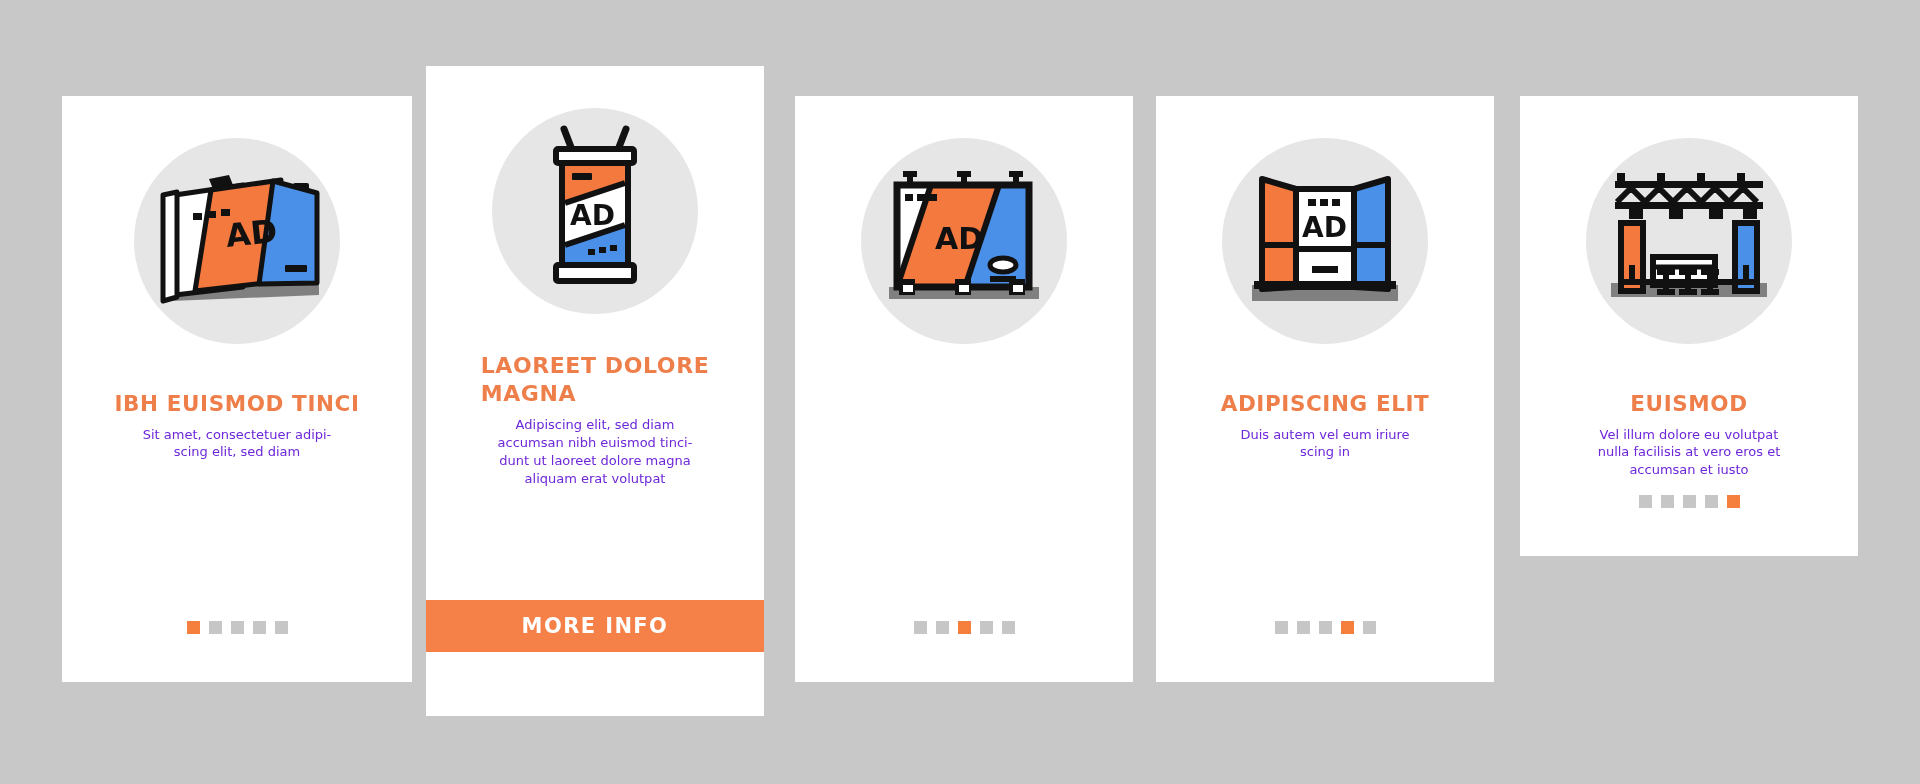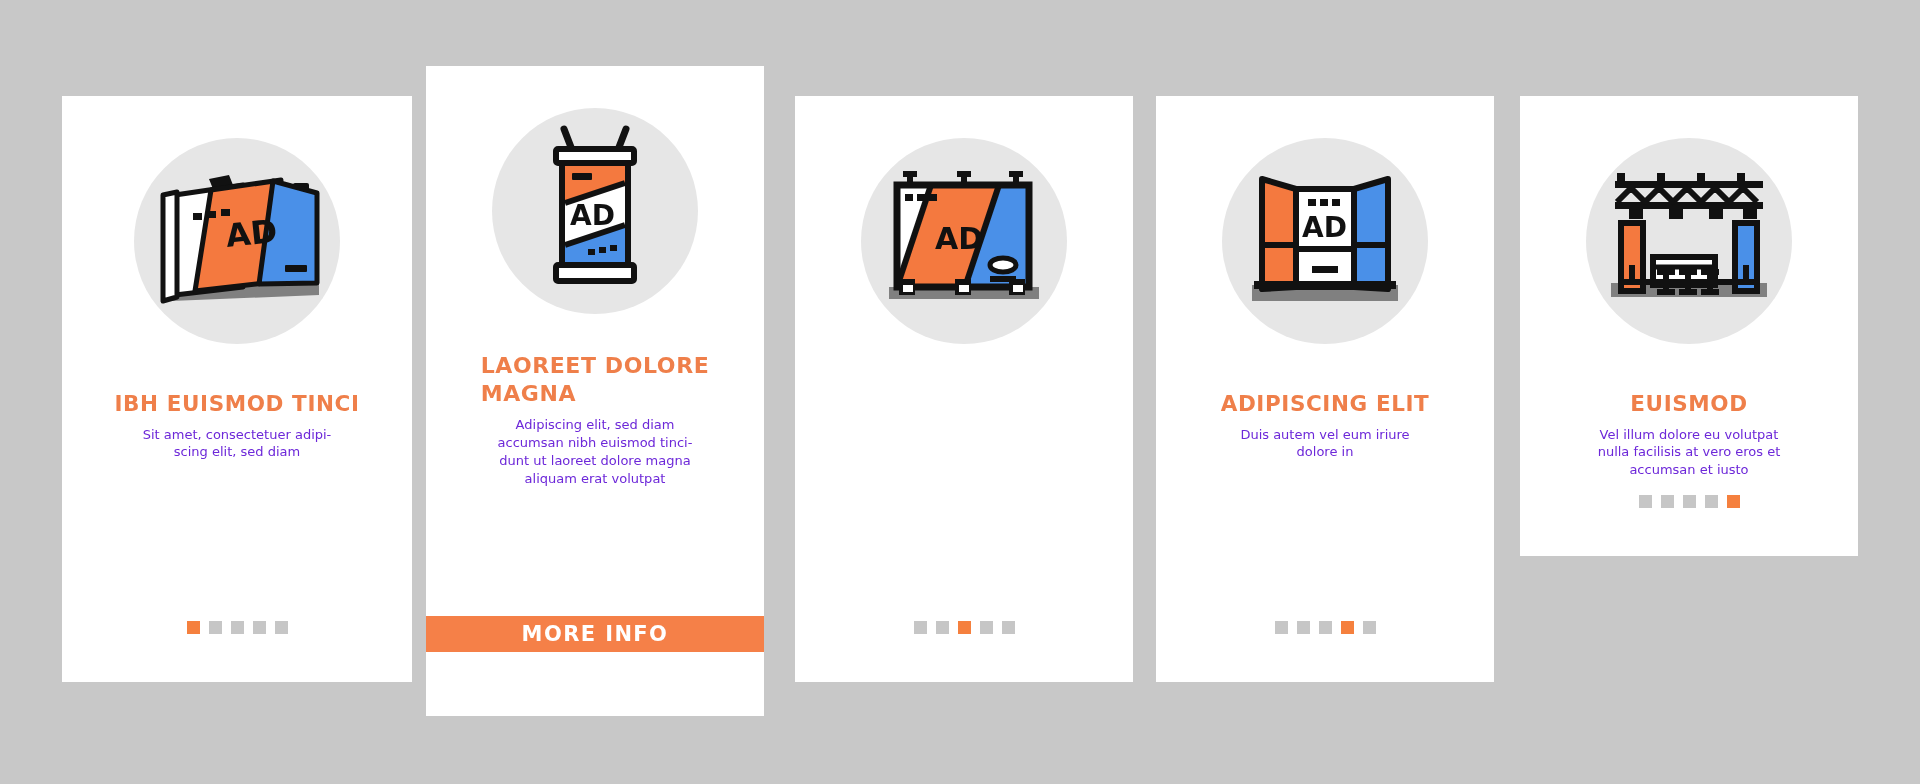--- a/index.html
+++ b/index.html
@@ -93,21 +93,21 @@
   }
   .dot {
     width: 13px;
     height: 13px;
     background: #c6c6c6;
   }
   .dot.active { background: #f5803e; }
 
   .more-btn {
     width: 338px;
-    height: 36px;
+    height: 52px;
     background: #f58048;
     color: #ffffff;
     font-weight: bold;
     font-size: 21px;
     letter-spacing: 1.4px;
     display: flex;
     align-items: center;
     justify-content: center;
     border: none;
     font-family: inherit;
@@ -278,21 +278,21 @@
 
         <rect x="72" y="105" width="26" height="7" fill="#111"></rect>
 
         <rect x="14" y="120" width="142" height="8" fill="#111"></rect>
 
         <text x="62" y="76" font-family="DejaVu Sans, sans-serif" font-size="28" font-weight="bold" fill="#111">AD</text>
       </svg>
     </div>
     <div class="card-title">ADIPISCING ELIT</div>
     <div class="card-body">Duis autem vel eum iriure
-dolore in</div>
+scing in</div>
     <div class="spacer"></div>
     <div class="dots">
       <span class="dot"></span>
       <span class="dot"></span>
       <span class="dot"></span>
       <span class="dot active"></span>
       <span class="dot"></span>
     </div>
   </div>
 

